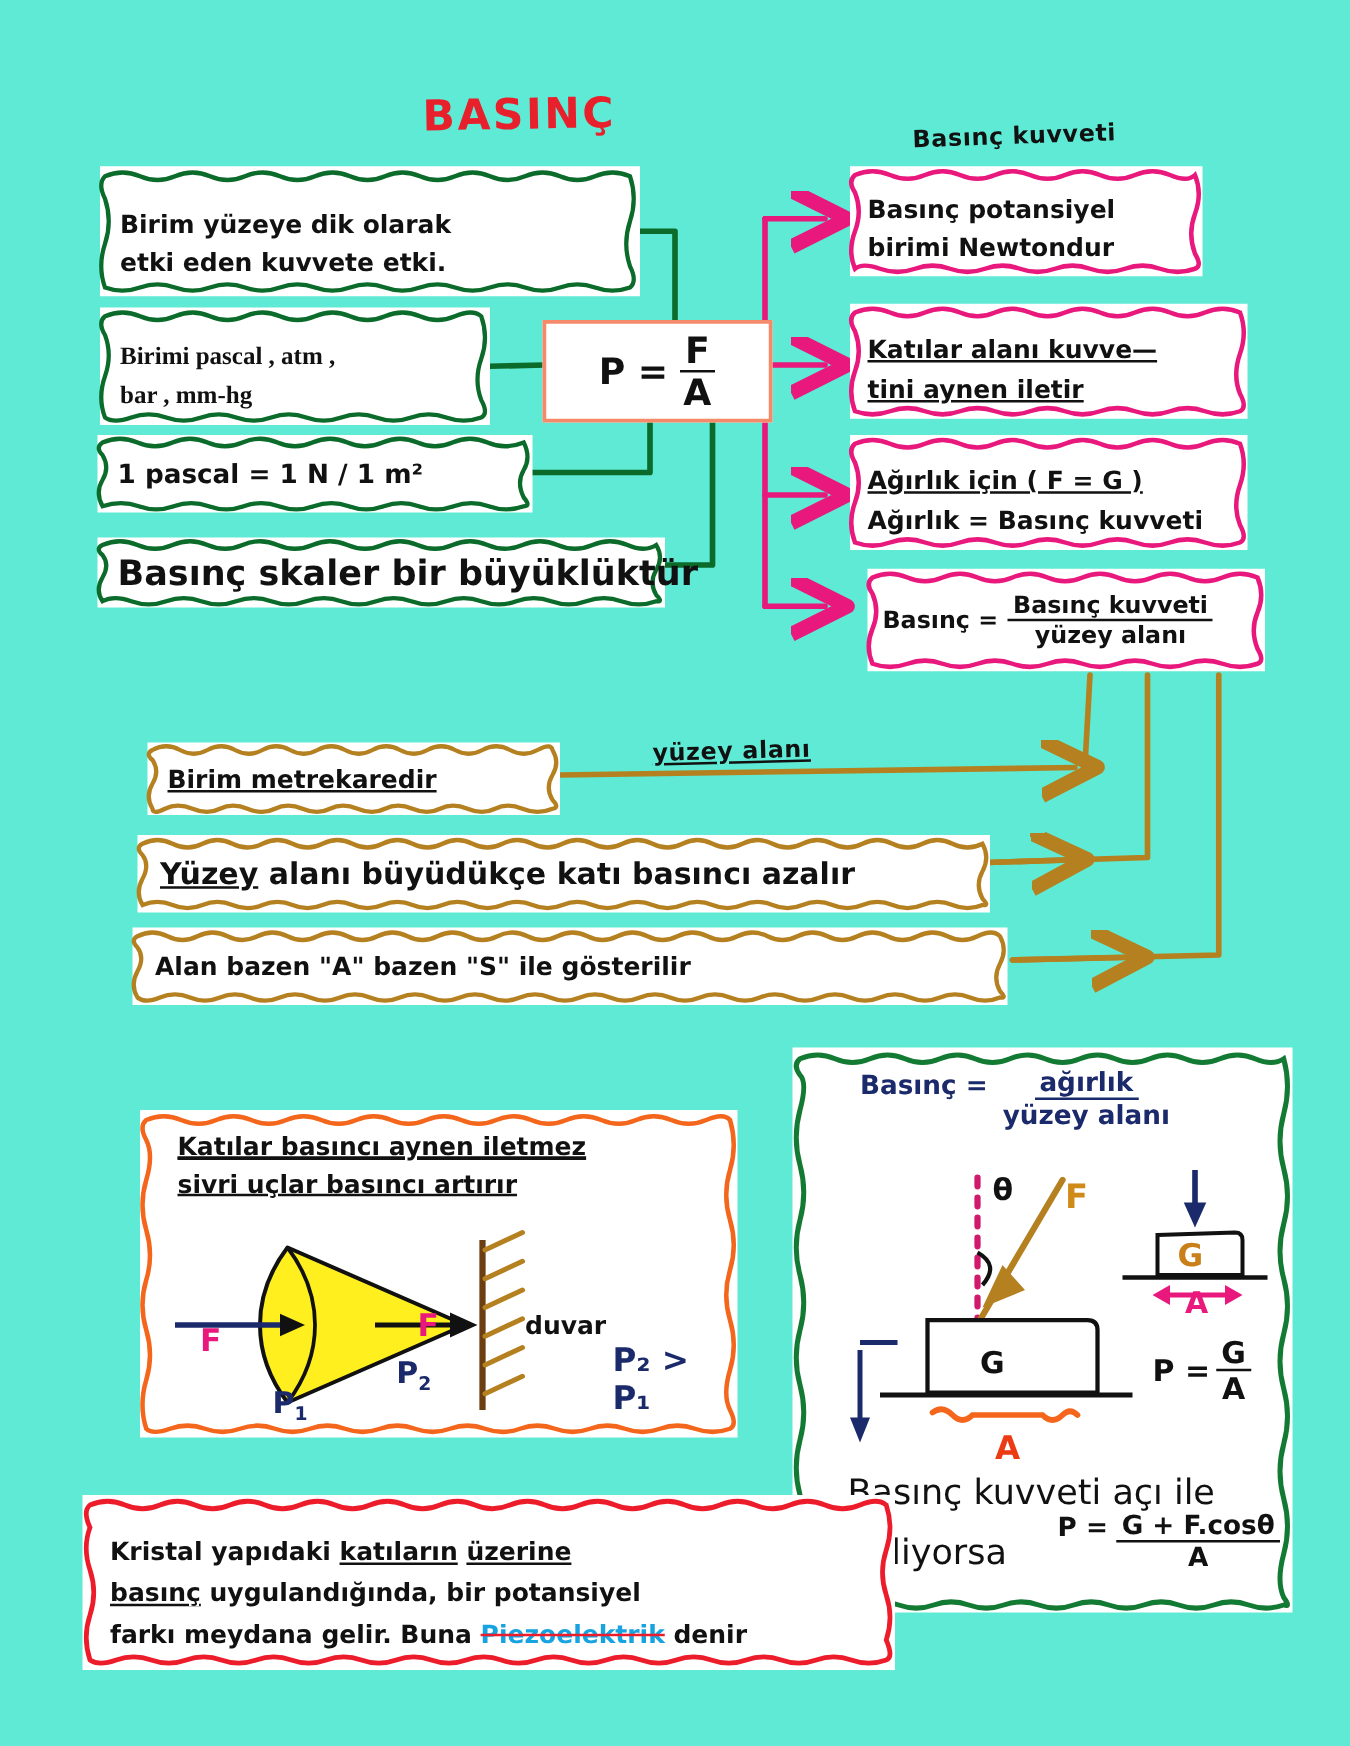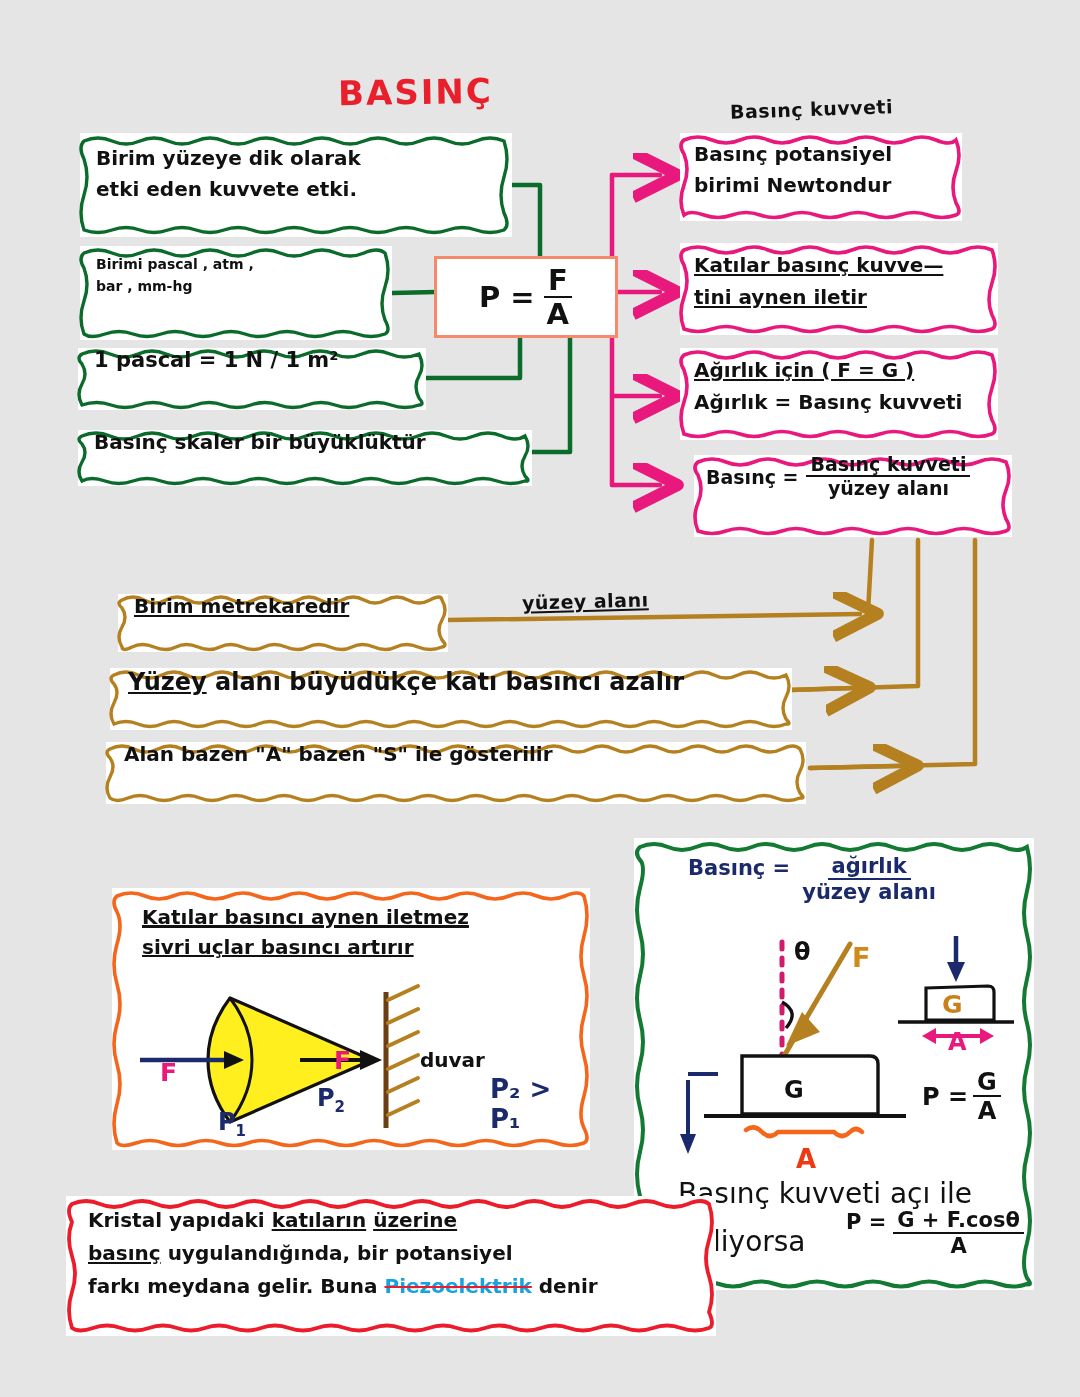--- a/index.html
+++ b/index.html
@@ -1,23 +1,23 @@
 <!DOCTYPE html>
 <html><head>
 <meta charset="utf-8">
 <style>
   html,body{margin:0;padding:0;background:#fff;}
   body{font-family:"DejaVu Sans",sans-serif;}
-  #page{position:relative;width:1080px;height:1397px;background:#e5e5e5;overflow:hidden;}
+  #page{position:relative;width:1080px;height:1397px;background:#5eead4;overflow:hidden;}
 
   .hand{font-family:"DejaVu Sans",sans-serif;font-weight:700;letter-spacing:.5px;}
 
   
   .wbox{position:absolute;box-sizing:border-box;background:#fff;}
-  .wbox > .inner{position:relative;width:100%;height:100%;display:flex;flex-direction:column;justify-content:flex-start;}
+  .wbox > .inner{position:relative;width:100%;height:100%;display:flex;flex-direction:column;justify-content:center;}
   .wbox svg.frame{position:absolute;left:0;top:0;width:100%;height:100%;overflow:visible;pointer-events:none;}
   .txt{position:relative;z-index:2;color:#111;font-family:"DejaVu Sans",sans-serif;font-weight:700;}
 
   .line{display:block;white-space:nowrap;}
   .u{text-decoration:underline;text-decoration-thickness:2px;text-underline-offset:2px;}
 
   
   .c-green{--ink:#0b6b2a;}
   .c-pink{--ink:#e8187d;}
   .c-brown{--ink:#b5801f;}
@@ -110,21 +110,21 @@
   </div>
 
   <div class="wbox c-green" style="left:80px;top:246px;width:312px;height:94px;">
     <svg class="frame" viewBox="0 0 312 94" preserveAspectRatio="none">
       <path d="M4,7 Q18,1 32,7 T60,7 T88,7 T116,7 T144,7 T172,7 T200,7 T228,7 T256,7 T284,7 T305,7
                Q311,24 305,41 T305,74 Q311,85 305,88
                Q291,93 277,88 T249,88 T221,88 T193,88 T165,88 T137,88 T109,88 T81,88 T53,88 T25,88 T4,88
                Q-2,72 4,55 T4,22 Q-2,12 4,7 Z" fill="none" stroke="#0b6b2a" stroke-width="3.4"></path>
     </svg>
     <div class="inner" style="padding:8px 16px;">
-      <div class="txt" style="font-size:14px;line-height:1.55;">
+      <div class="txt" style="font-size:20px;line-height:1.55;font-family:Liberation Serif, serif;">
         <span class="line">Birimi   pascal , atm ,</span>
         <span class="line">bar ,  mm-hg</span>
       </div>
     </div>
   </div>
 
   <div class="wbox c-green" style="left:78px;top:348px;width:348px;height:62px;">
     <svg class="frame" viewBox="0 0 348 62" preserveAspectRatio="none">
       <path d="M4,6 Q18,0 32,6 T60,6 T88,6 T116,6 T144,6 T172,6 T200,6 T228,6 T256,6 T284,6 T312,6 T341,6
                Q347,18 341,28 T341,50 Q347,57 341,57
@@ -139,21 +139,21 @@
   </div>
 
   <div class="wbox c-green" style="left:78px;top:430px;width:454px;height:56px;">
     <svg class="frame" viewBox="0 0 454 56" preserveAspectRatio="none">
       <path d="M4,6 Q18,0 32,6 T60,6 T88,6 T116,6 T144,6 T172,6 T200,6 T228,6 T256,6 T284,6 T312,6 T340,6 T368,6 T396,6 T424,6 T447,6
                Q453,16 447,26 T447,46 Q453,52 447,51
                Q433,56 419,51 T391,51 T363,51 T335,51 T307,51 T279,51 T251,51 T223,51 T195,51 T167,51 T139,51 T111,51 T83,51 T55,51 T27,51 T4,51
                Q-2,42 4,32 T4,14 Q-2,9 4,6 Z" fill="none" stroke="#0b6b2a" stroke-width="3.4"></path>
     </svg>
     <div class="inner" style="padding:0 16px;">
-      <div class="txt" style="font-size:20px;">
+      <div class="txt" style="font-size:28px;">
         <span class="line">Basınç  skaler  bir  büyüklüktür</span>
       </div>
     </div>
   </div>
 
   <div class="wbox c-pink" style="left:680px;top:133px;width:282px;height:88px;">
     <svg class="frame" viewBox="0 0 282 88" preserveAspectRatio="none">
       <path d="M4,7 Q18,1 32,7 T60,7 T88,7 T116,7 T144,7 T172,7 T200,7 T228,7 T256,7 T276,7
                Q282,22 276,38 T276,70 Q282,80 276,82
                Q262,87 248,82 T220,82 T192,82 T164,82 T136,82 T108,82 T80,82 T52,82 T24,82 T4,82
@@ -169,21 +169,21 @@
 
   <div class="wbox c-pink" style="left:680px;top:243px;width:318px;height:92px;">
     <svg class="frame" viewBox="0 0 318 92" preserveAspectRatio="none">
       <path d="M4,7 Q18,1 32,7 T60,7 T88,7 T116,7 T144,7 T172,7 T200,7 T228,7 T256,7 T284,7 T312,7
                Q318,23 312,40 T312,72 Q318,83 312,86
                Q298,91 284,86 T256,86 T228,86 T200,86 T172,86 T144,86 T116,86 T88,86 T60,86 T32,86 T4,86
                Q-2,70 4,54 T4,22 Q-2,12 4,7 Z" fill="none" stroke="#e8187d" stroke-width="3.6"></path>
     </svg>
     <div class="inner" style="padding:6px 14px;">
       <div class="txt" style="font-size:20px;line-height:1.6;">
-        <span class="line u">Katılar  basınç kuvve—</span>
+        <span class="line u">Katılar  alanı kuvve—</span>
         <span class="line u">tini   aynen iletir</span>
       </div>
     </div>
   </div>
 
   <div class="wbox c-pink" style="left:680px;top:348px;width:318px;height:92px;">
     <svg class="frame" viewBox="0 0 318 92" preserveAspectRatio="none">
       <path d="M4,7 Q18,1 32,7 T60,7 T88,7 T116,7 T144,7 T172,7 T200,7 T228,7 T256,7 T284,7 T312,7
                Q318,23 312,40 T312,72 Q318,83 312,86
                Q298,91 284,86 T256,86 T228,86 T200,86 T172,86 T144,86 T116,86 T88,86 T60,86 T32,86 T4,86

